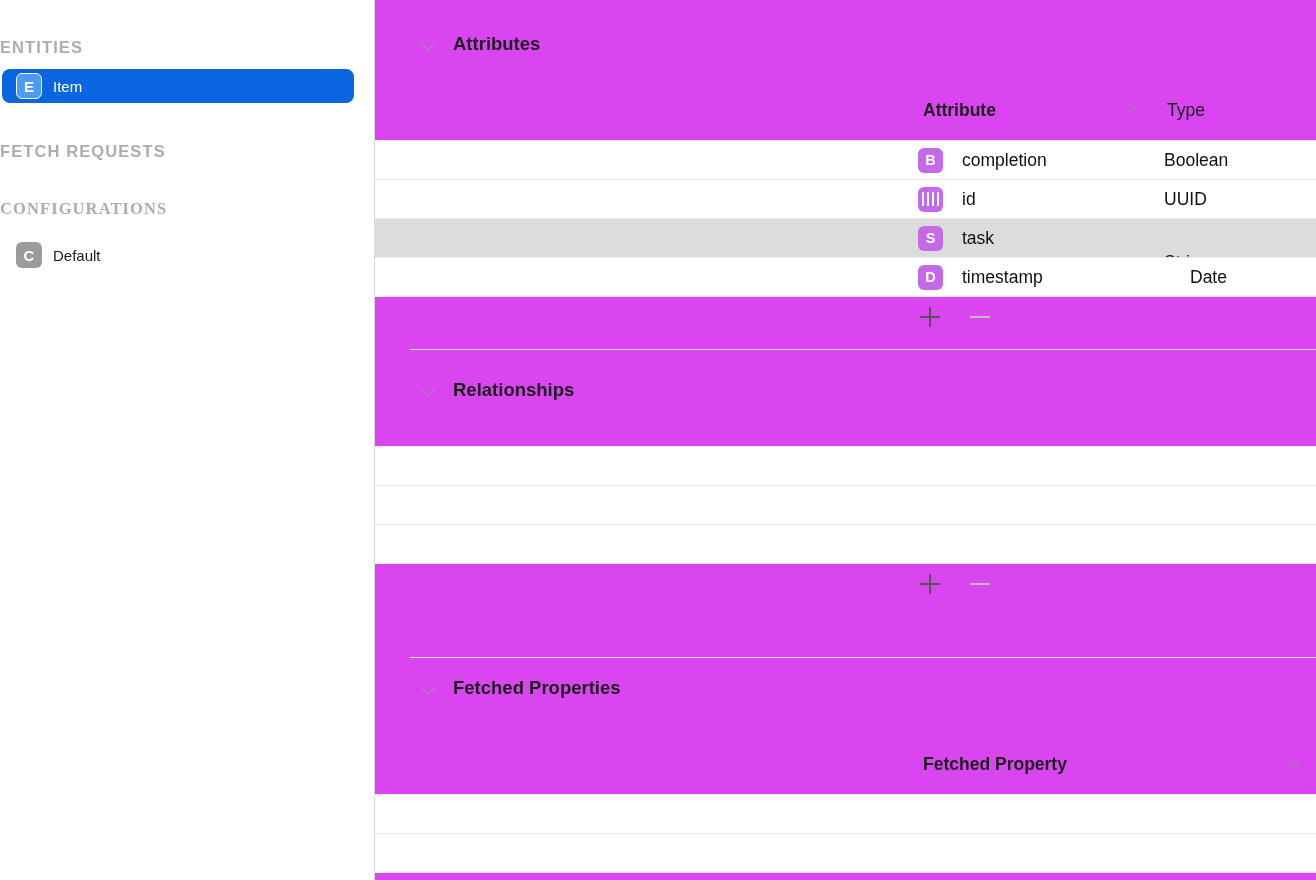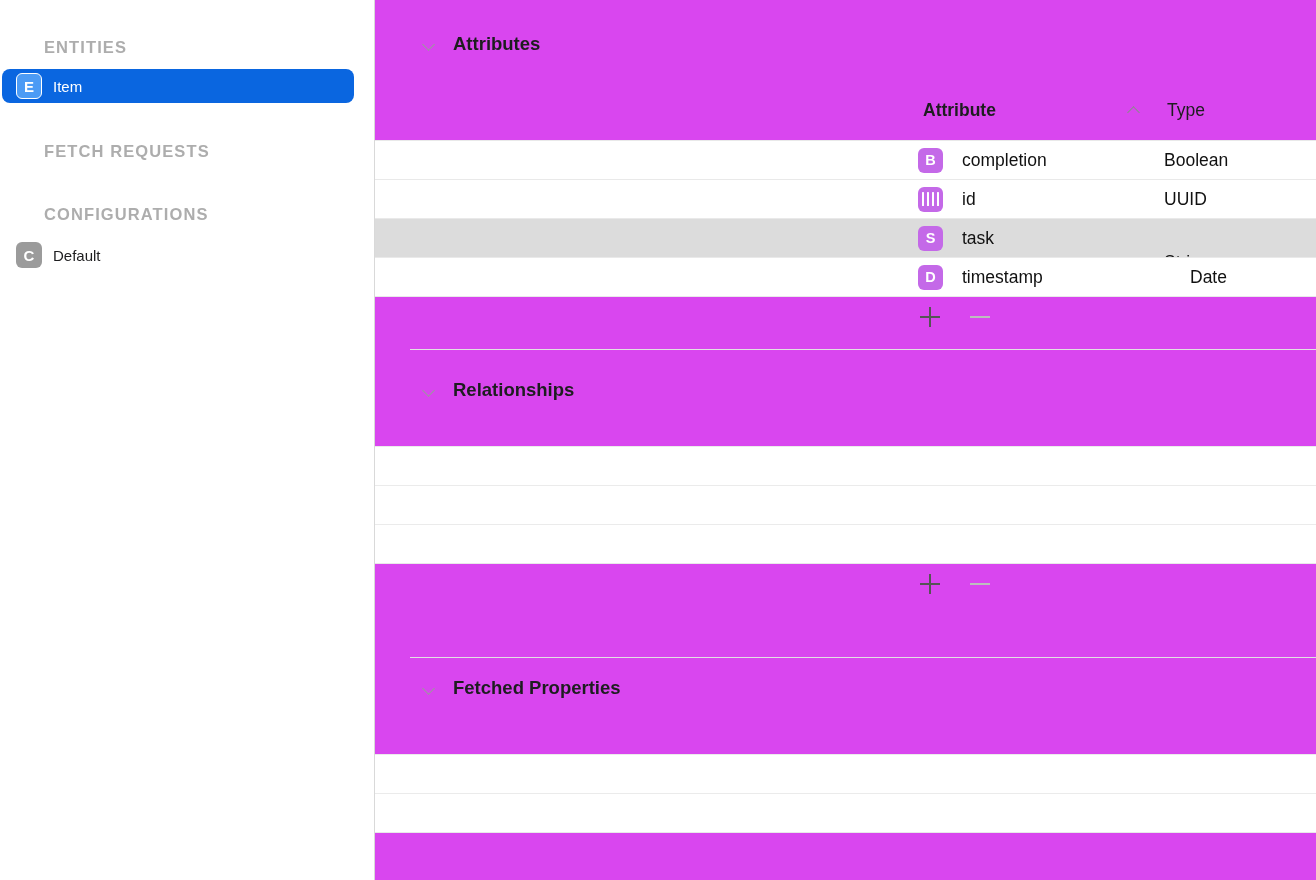--- a/index.html
+++ b/index.html
@@ -29,26 +29,25 @@
     background: #ffffff;
     border-right: 1px solid #d9d9d9;
     box-sizing: border-box;
     position: relative;
   }
   .section-title {
     color: #adadad;
     font-size: 16.5px;
     font-weight: bold;
     letter-spacing: 1.1px;
-    padding-left: 44px;
     user-select: none;
   }
   .sb-entities   { position: absolute; top: 38px;  left: 0; }
   .sb-fetch      { position: absolute; top: 142px; left: 0; }
-  .sb-configs    { position: absolute; top: 205px; left: 0; }
+  .sb-configs    { position: absolute; top: 199px; left: 0; font-family: Liberation Serif, serif; }
 
   .sb-row {
     position: absolute;
     left: 2px;
     width: 352px;
     height: 34px;
     display: flex;
     align-items: center;
     box-sizing: border-box;
     padding-left: 14px;
@@ -379,20 +378,25 @@
       <div class="section-divider" style="top:657px;"></div>
     </div>
 
     <div class="section">
       <div class="sec-head" style="top:677px;">
         <span class="chev-down"></span>
         <span class="sec-head-title">Fetched Properties</span>
       </div>
 
       <div class="tbl" style="top:754px;">
+        <div class="tbl-head">
+          <div class="th" style="left:548px;">Fetched Property</div>
+          <div class="sort-asc" style="left:913px;"></div>
+
+        </div>
 
         <div class="tbl-rows">
           <div class="row empty"></div>
           <div class="row empty"></div>
           <div class="row-bottom-rule"></div>
         </div>
       </div>
     </div>
 
   </div>

